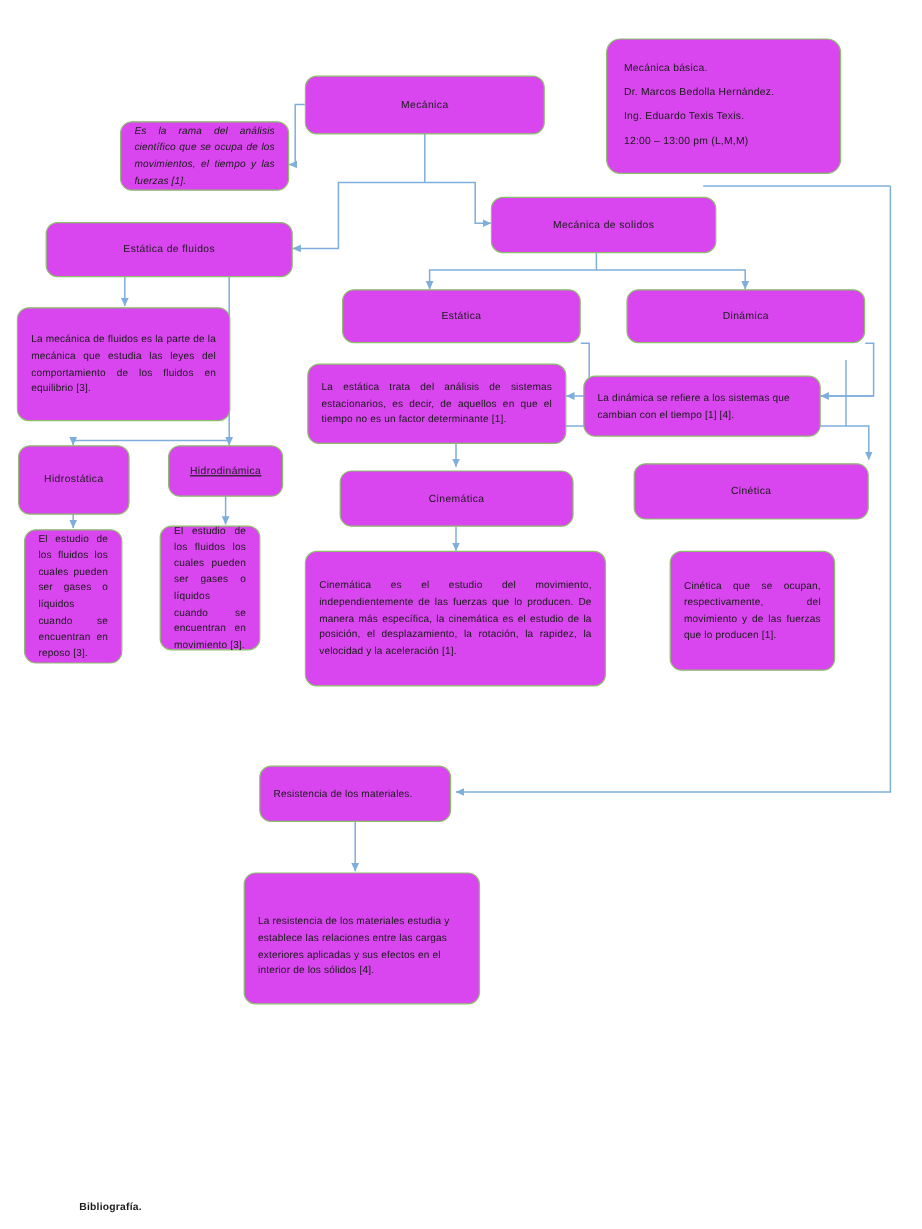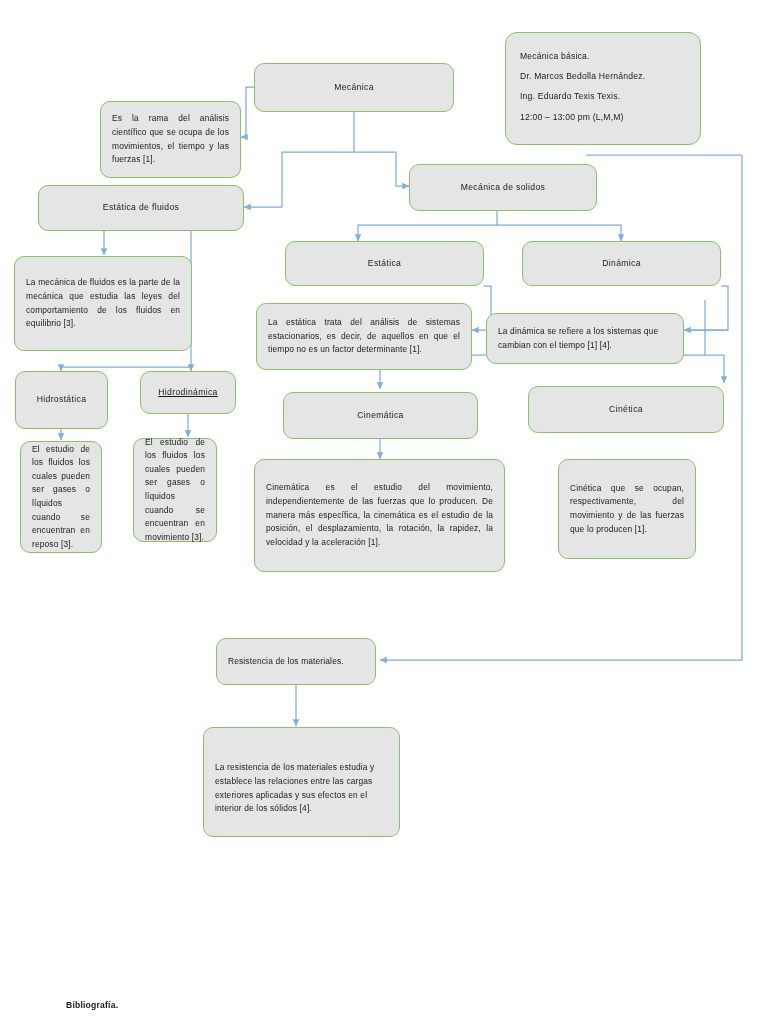--- a/index.html
+++ b/index.html
@@ -9,21 +9,21 @@
     color:#1a1a1a;
   }
   #canvas{position:absolute;left:0;top:0;width:768px;height:1024px;}
   svg.connectors{position:absolute;left:0;top:0;width:768px;height:1024px;pointer-events:none;}
 
   .node{
     position:absolute;
     box-sizing:border-box;
     border:1.1px solid #8cbf6a;
     border-radius:10px;
-    background:#e5e5e5;
+    background:#d946ef;
     display:flex;
     align-items:center;
     padding:7px 11px;
   }
   .node .txt{
     width:100%;
     font-size:8.4px;
     line-height:1.62;
     letter-spacing:.15px;
     white-space:pre-line;
@@ -107,21 +107,21 @@
     <div class="txt">Mecánica básica.
 Dr. Marcos Bedolla Hernández.
 Ing. Eduardo Texis Texis.
 12:00 – 13:00 pm (L,M,M)</div>
   </div>
 
   <div class="node title" style="left:254px;top:63px;width:200px;height:49px;">
     <div class="txt">Mecánica</div>
   </div>
 
-  <div class="node para" style="left:100px;top:101px;width:141px;height:77px;">
+  <div class="node para" style="left:100px;top:101px;width:141px;height:58px;font-style:italic;">
     <div class="txt">Es la rama del análisis científico que se ocupa de los movimientos, el tiempo y las fuerzas [1].</div>
   </div>
 
   <div class="node title" style="left:38px;top:185px;width:206px;height:46px;">
     <div class="txt">Estática  de fluidos</div>
   </div>
 
   <div class="node para topalign" style="left:14px;top:256px;width:178px;height:95px;">
     <div class="txt">La mecánica de fluidos es la parte de la mecánica que estudia las leyes del comportamiento de los fluidos en equilibrio [3].</div>
   </div>

